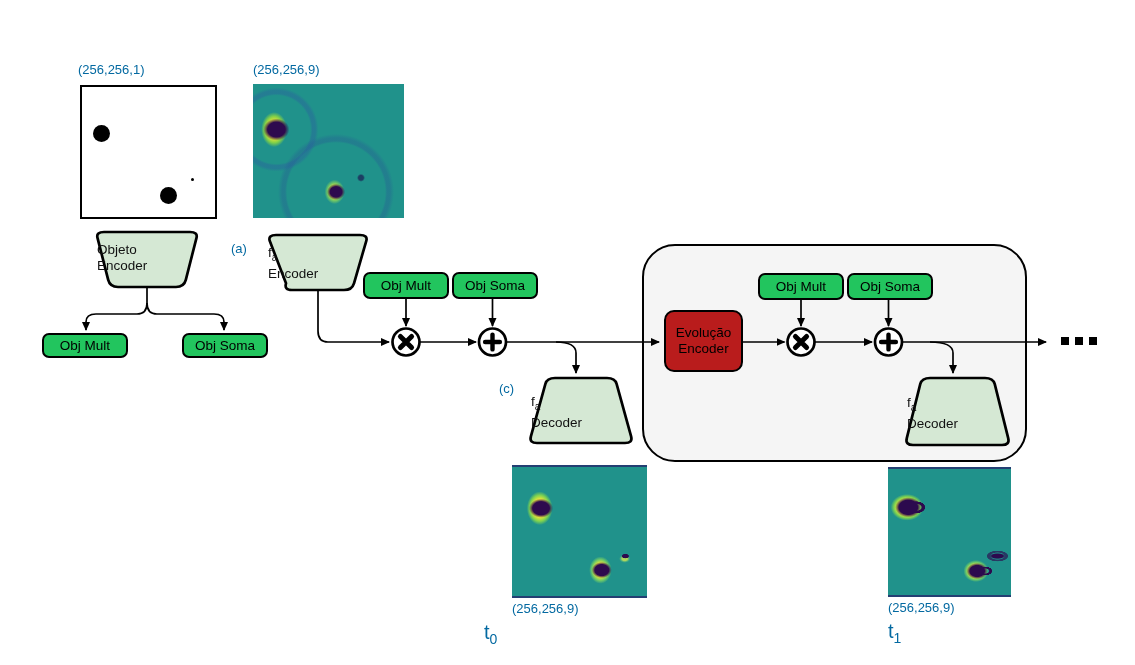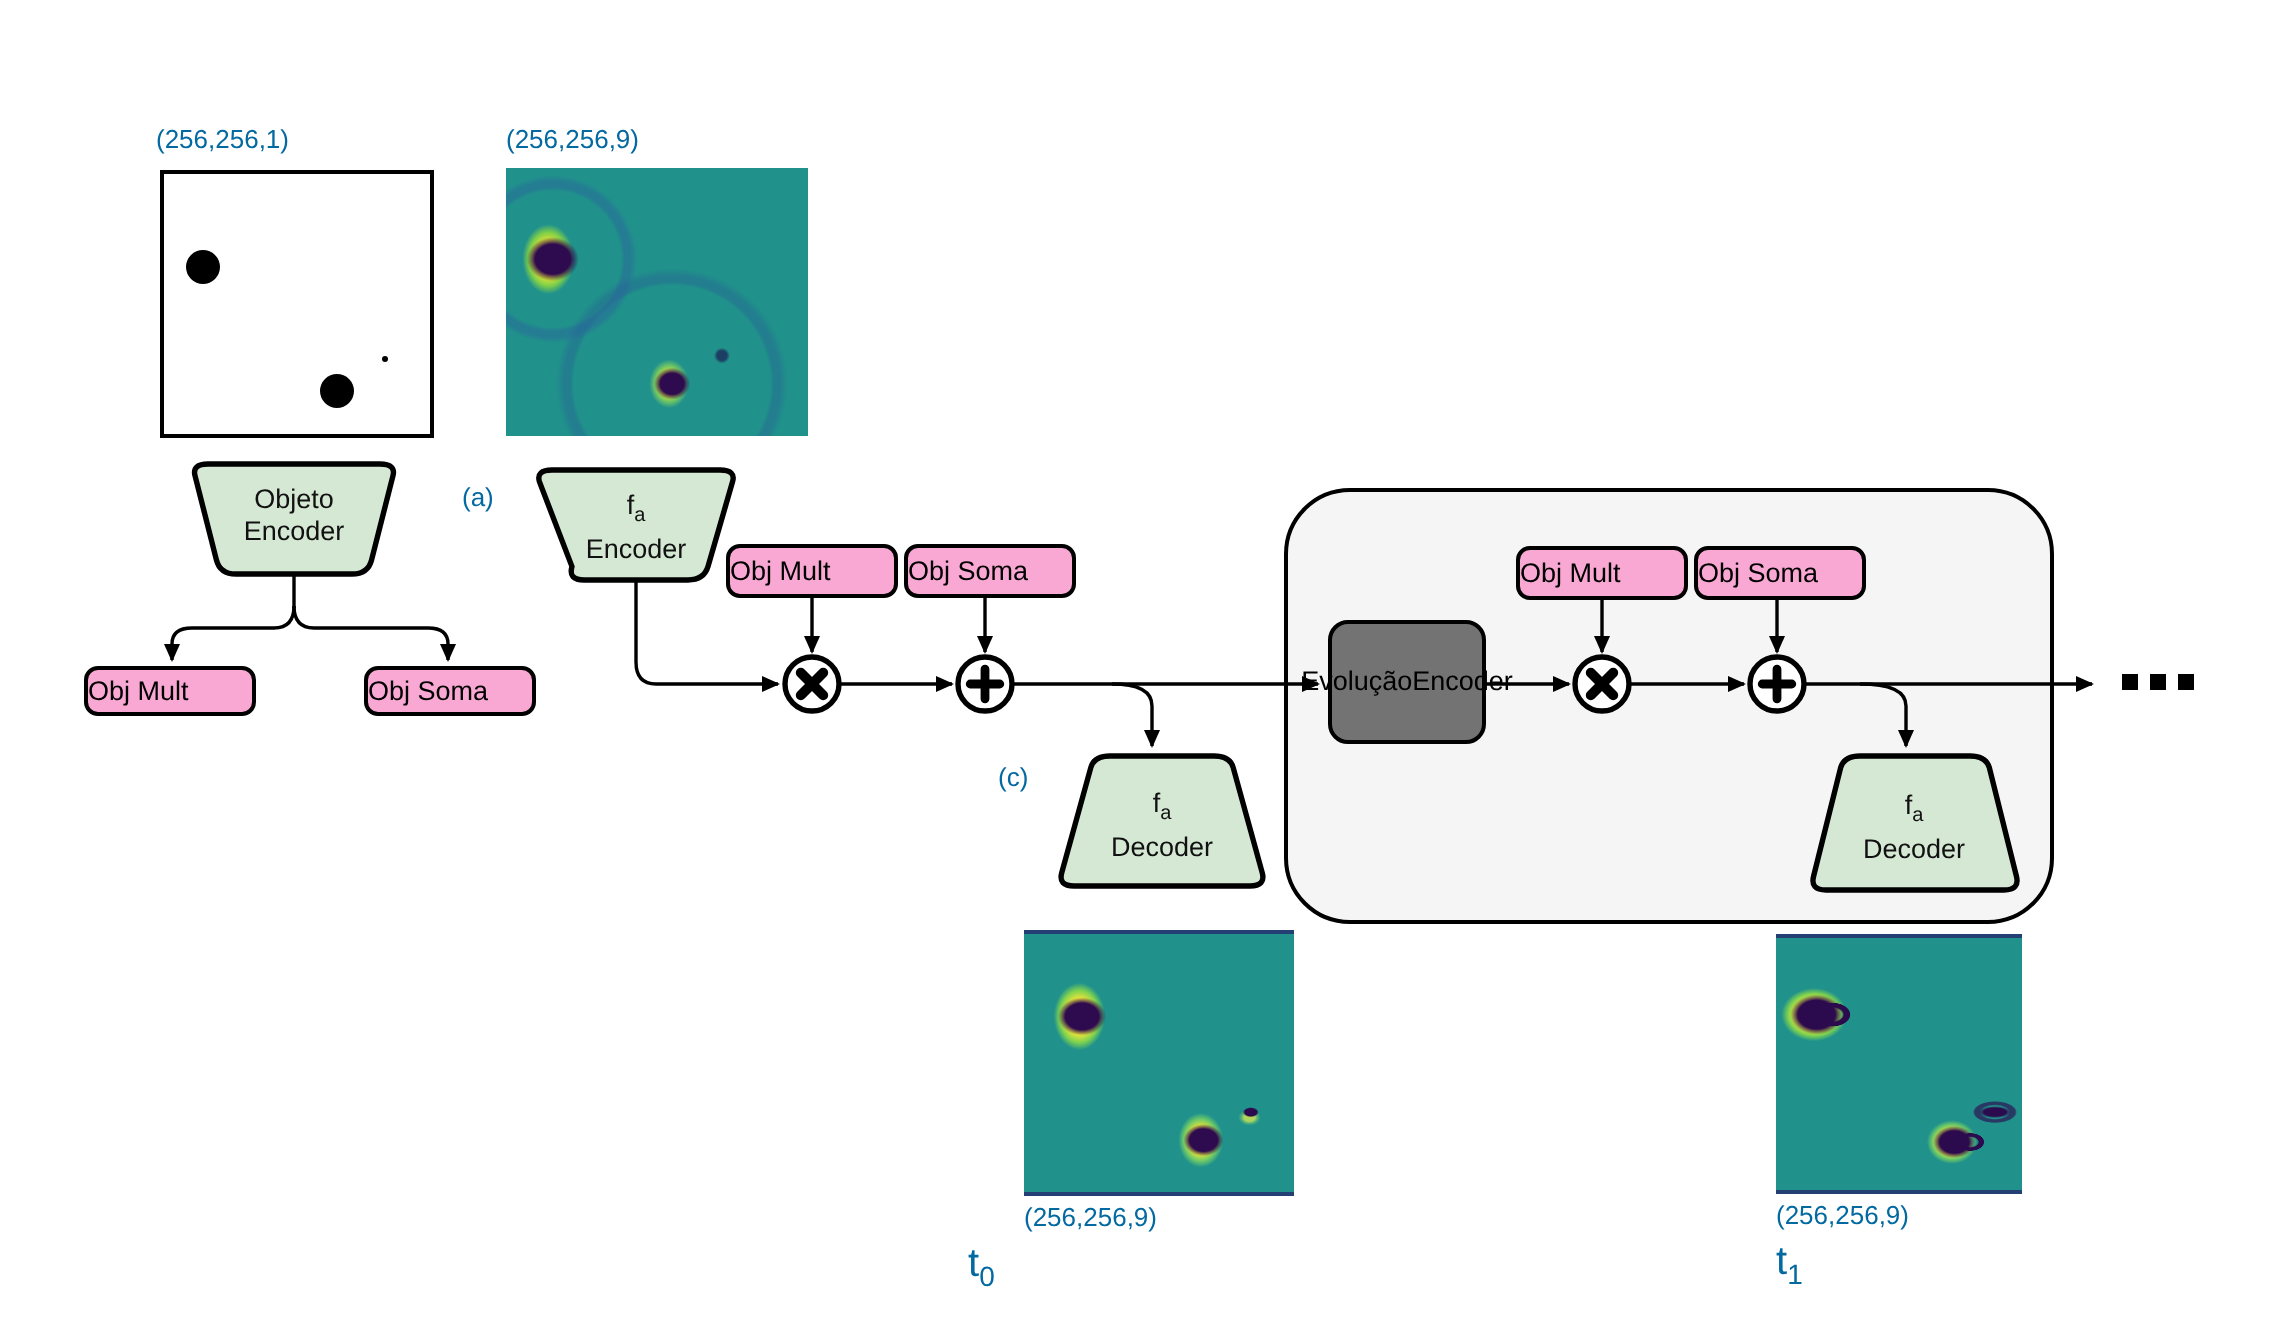--- a/index.html
+++ b/index.html
@@ -4,31 +4,31 @@
 <style>
   html,body{margin:0;padding:0;background:#fff;}
   .canvas{
     position:relative;width:1135px;height:665px;background:#ffffff;
     font-family:"Liberation Sans",sans-serif;color:#000;overflow:hidden;
   }
   
   .lbl{position:absolute;text-align:left;font-size:13px;line-height:15px;color:#0369a1;}
   .lbl.big{font-size:20px;line-height:22px;}
   .lbl.big sub{font-size:14px;}
-  .trap-label{position:absolute;text-align:center;font-size:13.5px;line-height:16px;color:#111;z-index:4;}
+  .trap-label{position:absolute;text-align:left;font-size:13.5px;line-height:16px;color:#111;z-index:4;}
   .trap-label sub{font-size:10px;}
   
   .node-pink{
-    position:absolute;box-sizing:border-box;background:#f9a8d4;border:2.6px solid #000;
-    border-radius:7px;display:flex;align-items:center;justify-content:flex-start;
+    position:absolute;box-sizing:border-box;background:#22c55e;border:2.6px solid #000;
+    border-radius:7px;display:flex;align-items:center;justify-content:center;
     font-size:13.5px;z-index:3;
   }
   .node-green{
-    position:absolute;box-sizing:border-box;background:#737373;border:2.7px solid #000;
-    border-radius:10px;display:flex;flex-direction:row;align-items:center;justify-content:center;
+    position:absolute;box-sizing:border-box;background:#b91c1c;border:2.7px solid #000;
+    border-radius:10px;display:flex;flex-direction:column;align-items:center;justify-content:center;
     font-size:13.5px;line-height:16.5px;text-align:center;z-index:3;
   }
   .container-box{
     position:absolute;box-sizing:border-box;left:642px;top:244px;width:385px;height:218px;
     background:#f5f5f5;border:2.6px solid #000;border-radius:33px;z-index:1;
   }
   .white-box{
     position:absolute;box-sizing:border-box;left:80px;top:85px;width:137px;height:134px;
     background:#ffffff;border:2.2px solid #000;z-index:3;
   }

